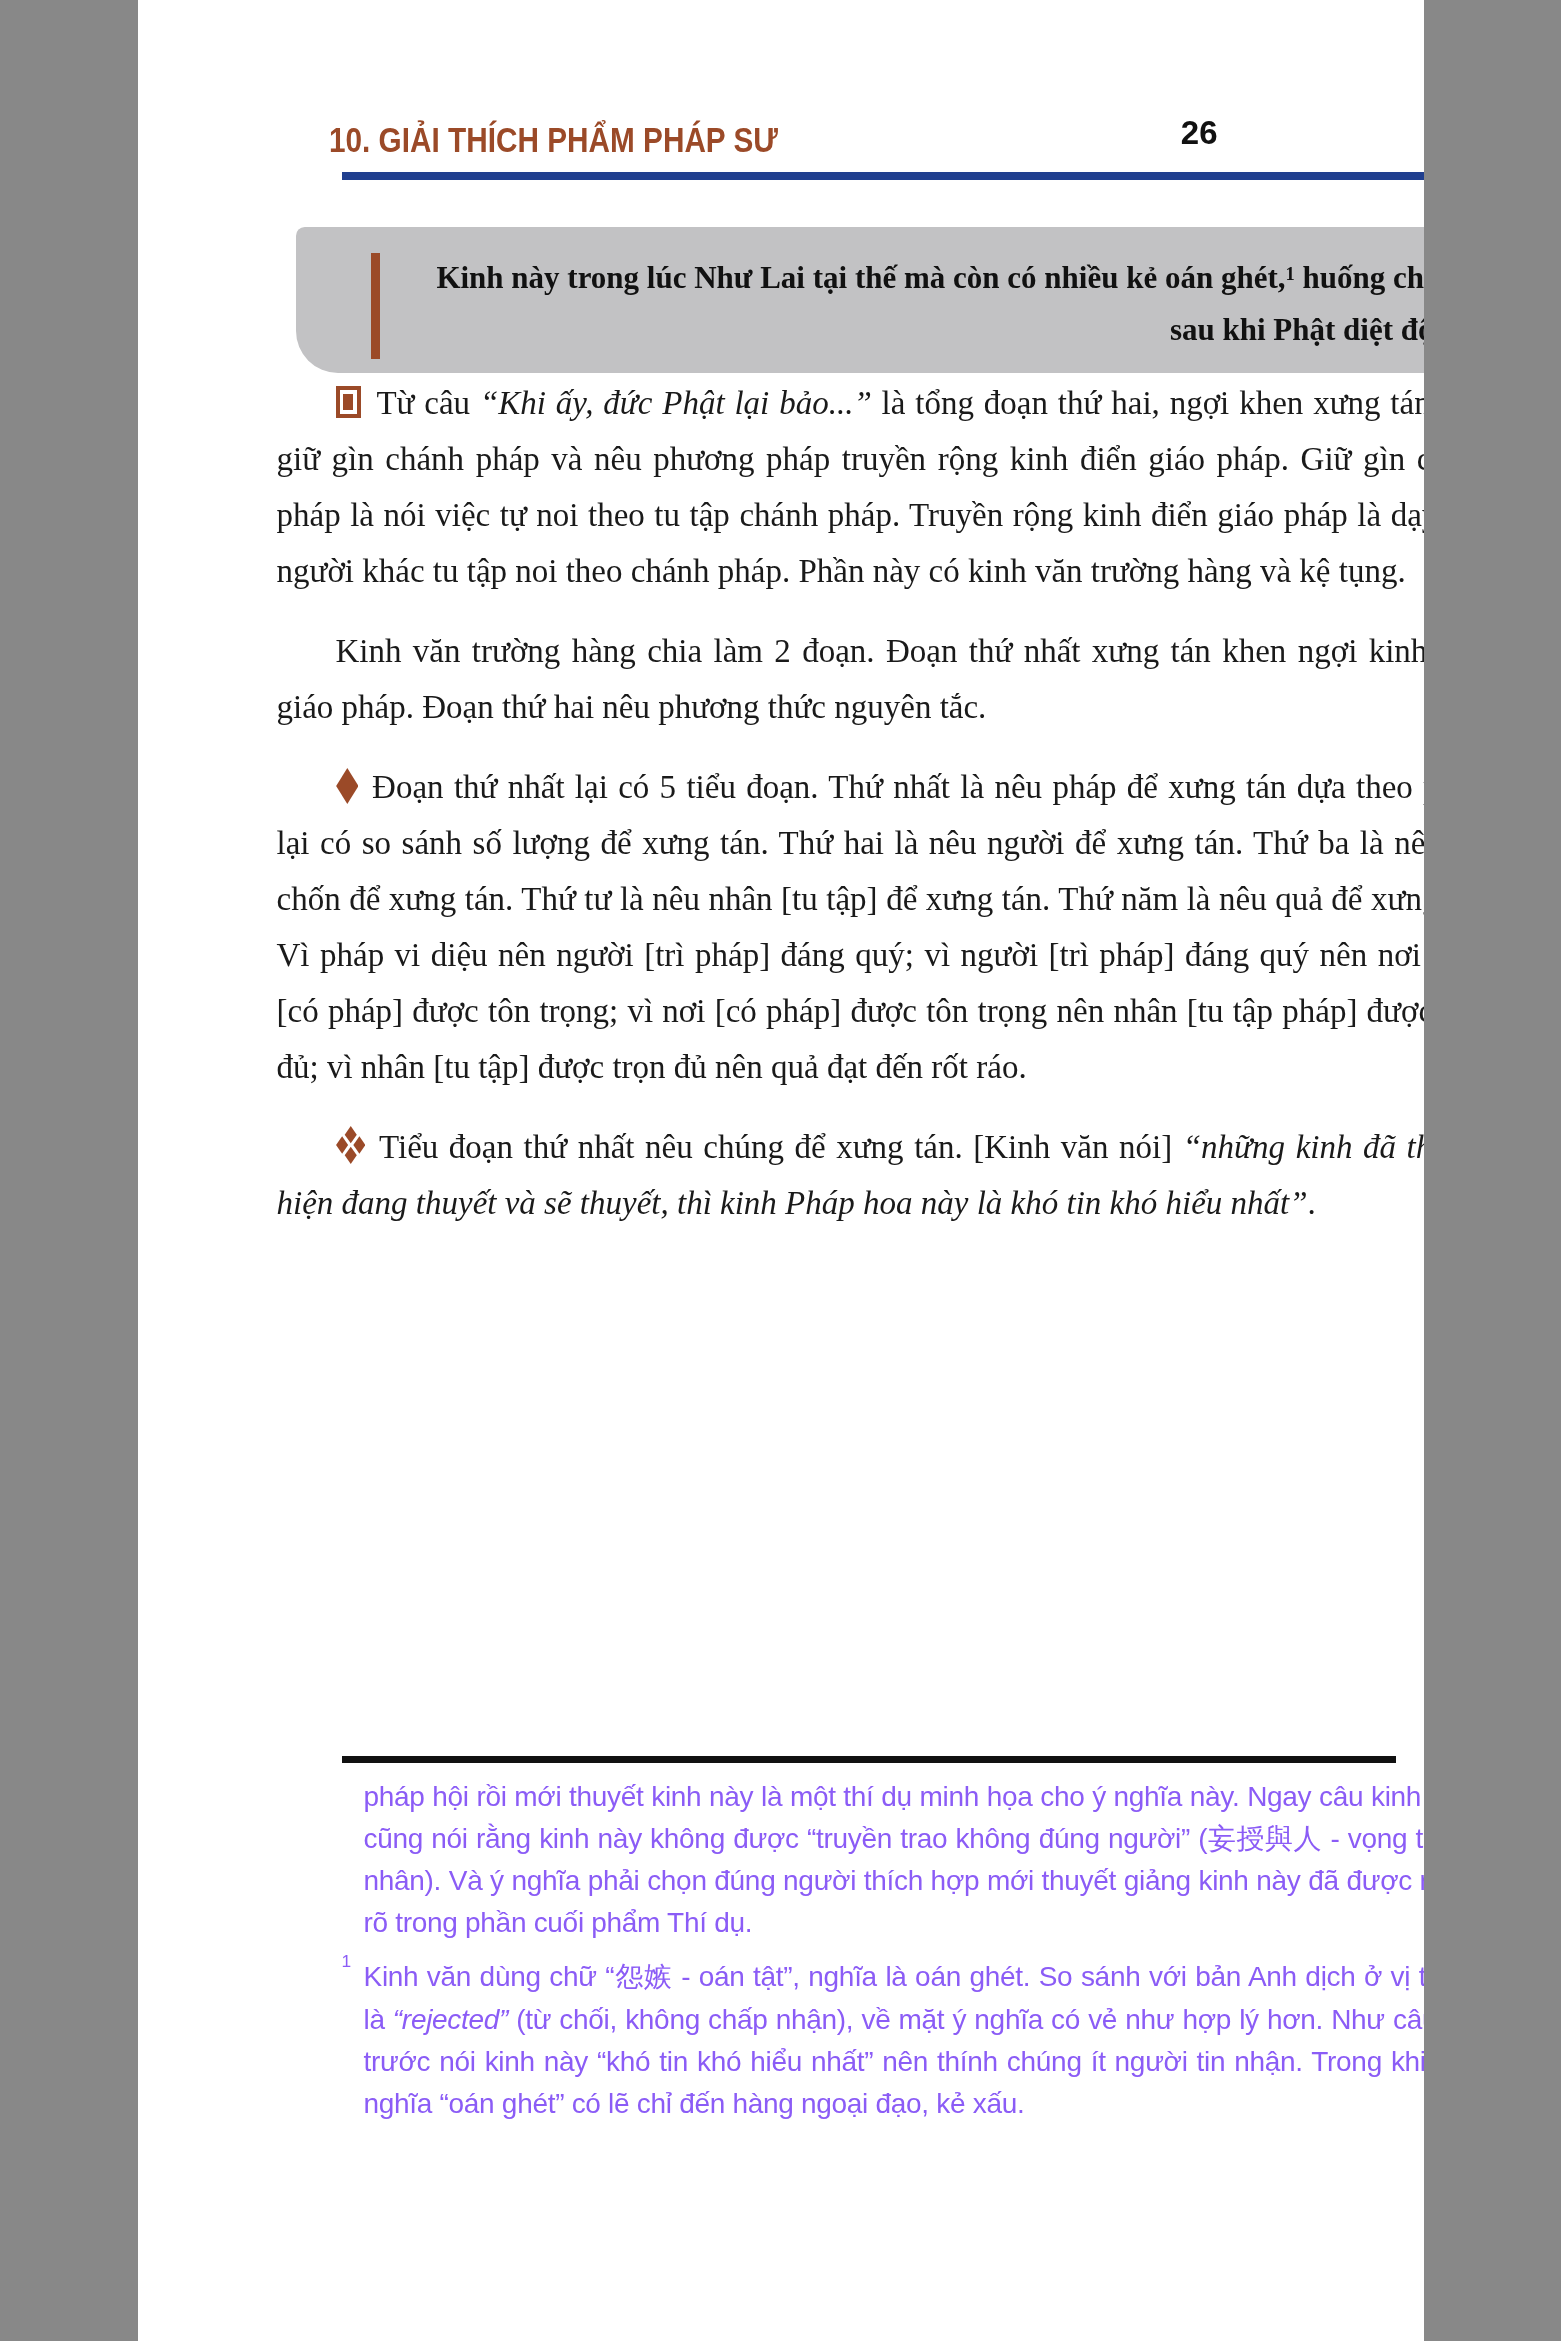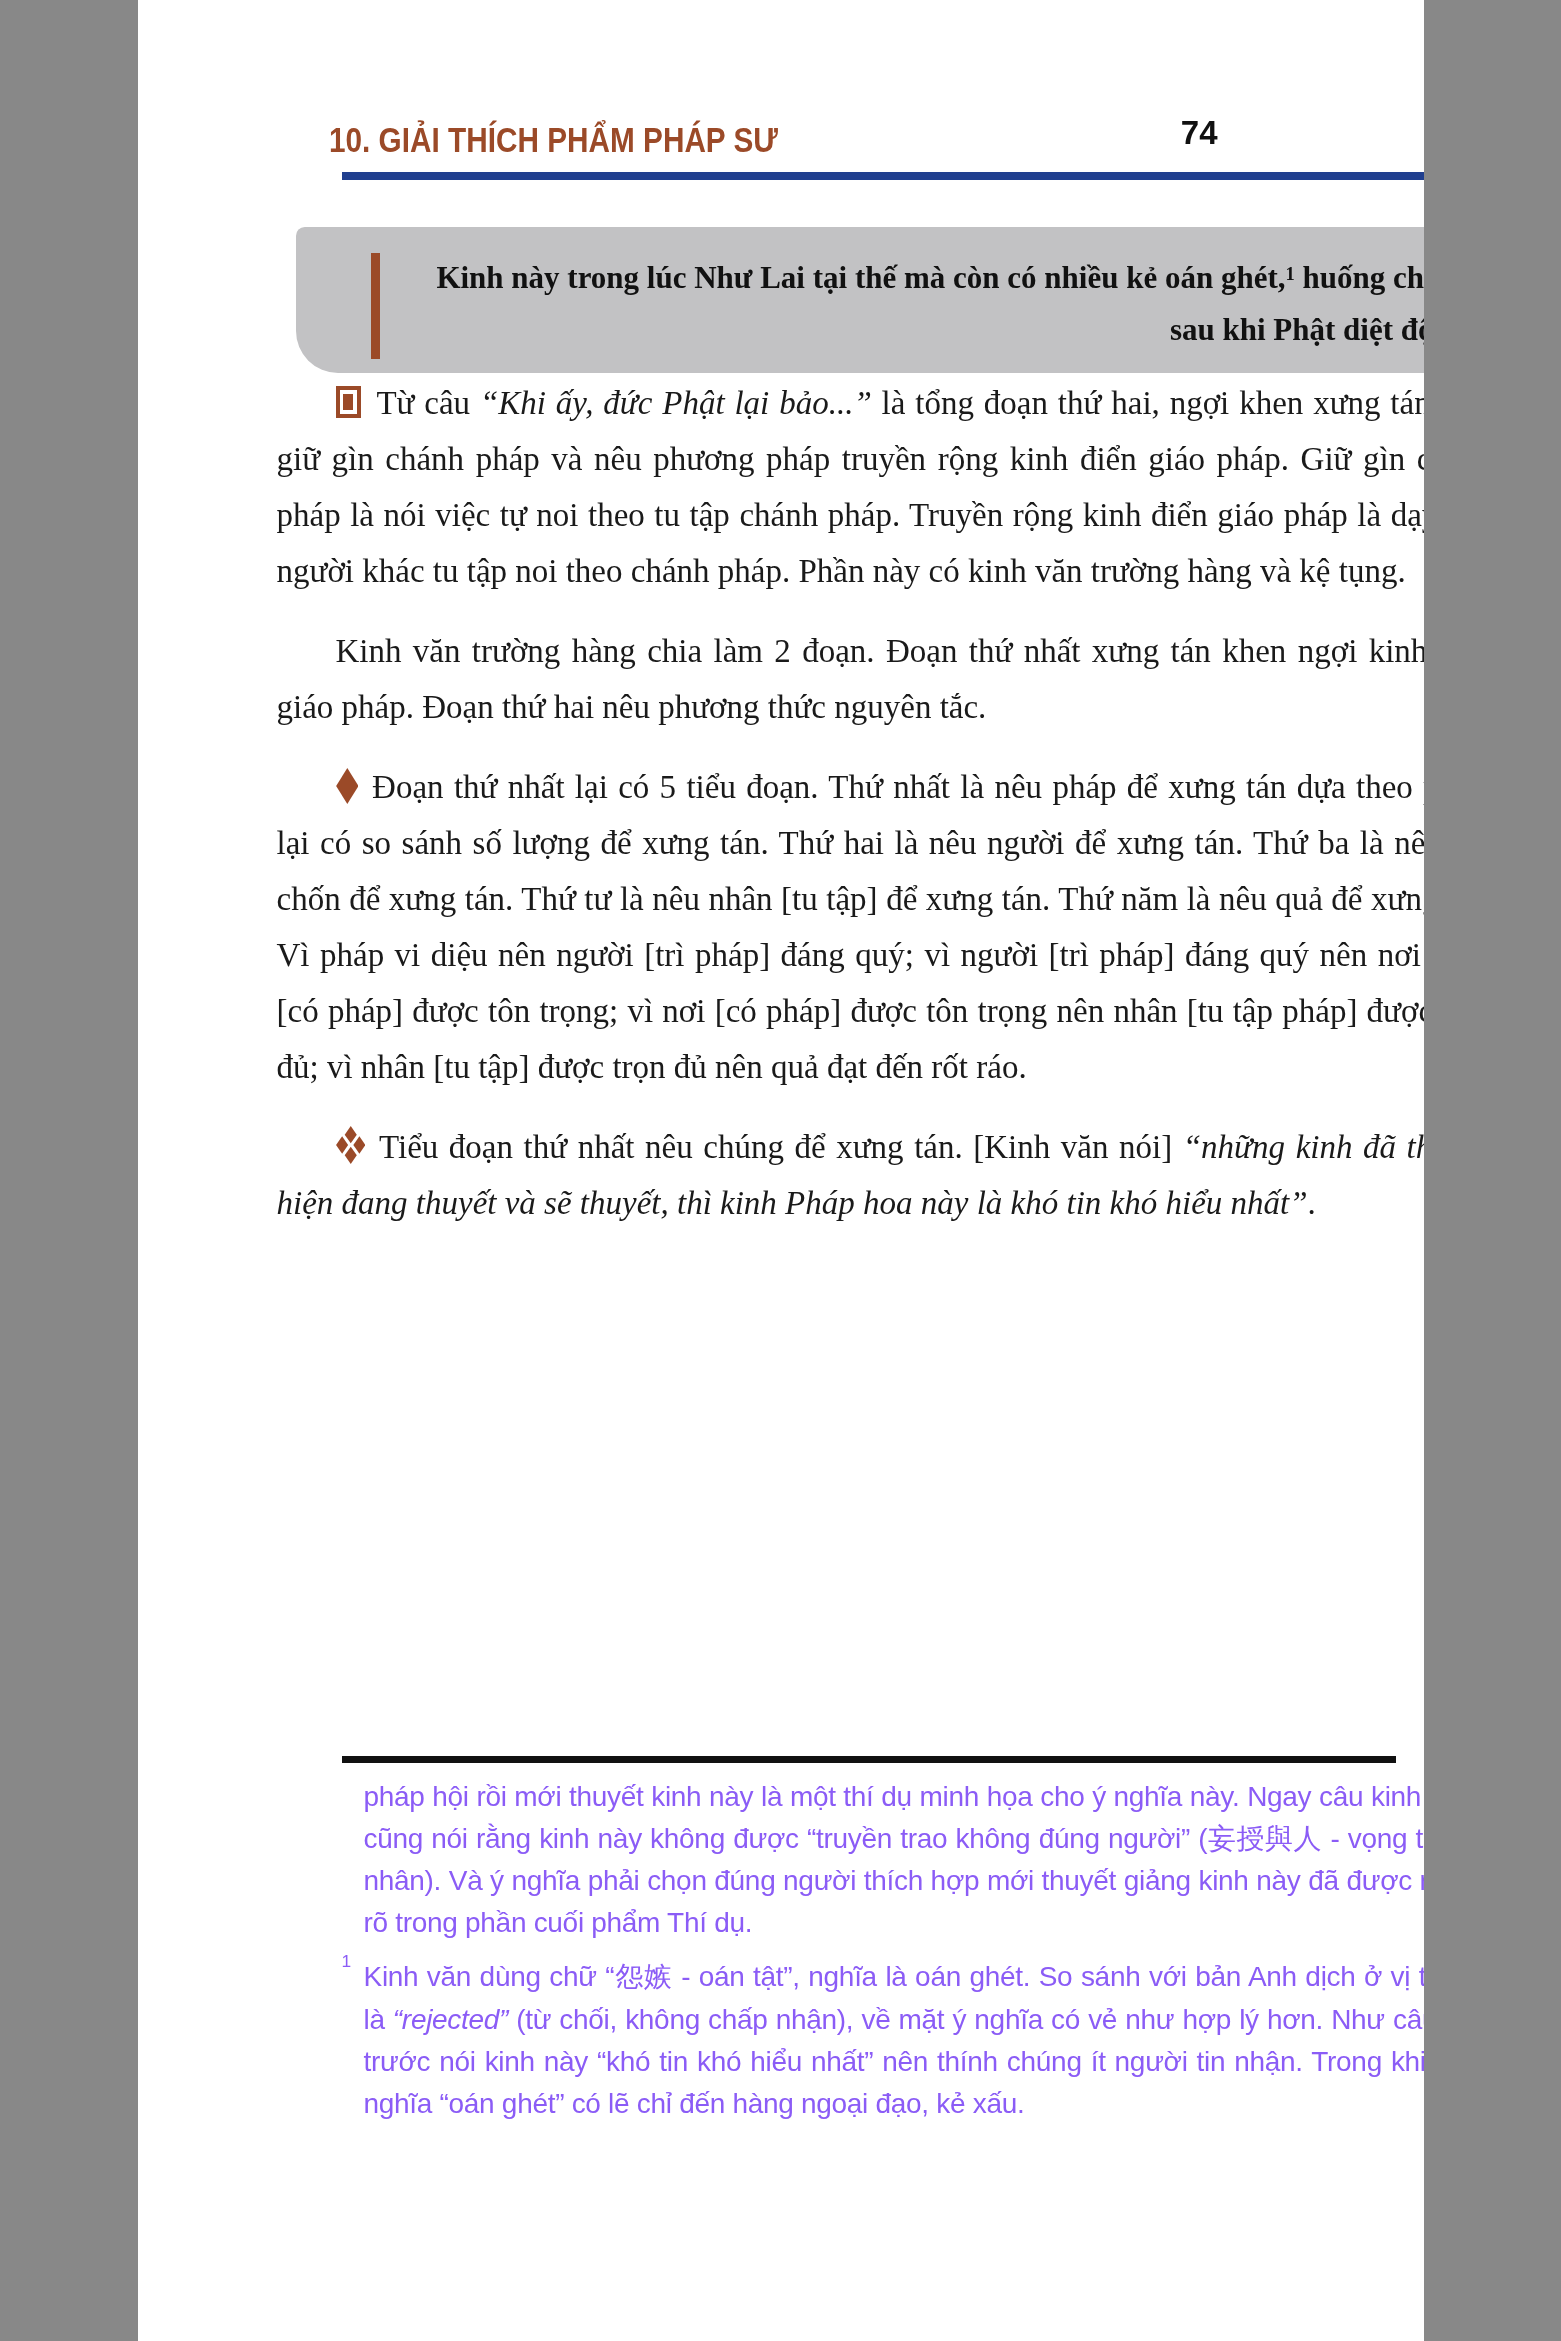--- a/index.html
+++ b/index.html
@@ -96,21 +96,21 @@
     display:inline-block;width:22px;margin-left:-22px;
     font-size:.62em;position:relative;top:-9.5px;
   }
 </style>
 </head>
 <body>
 
 <div class="page">
 
   <div class="chapter-title">10. GIẢI THÍCH PHẨM PHÁP SƯ</div>
-  <div class="page-number">74</div>
+  <div class="page-number">26</div>
   <div class="header-rule"></div>
 
   <div class="quote-block">
     <div class="quote-bar"></div>
     <div class="quote-text"><span>Kinh này trong lúc Như Lai tại thế mà còn có nhiều kẻ oán ghét,</span><sup class="fn-ref">1</sup><span> huống chi là sau khi Phật diệt độ?”</span></div>
   </div>
 
   <div class="body-text">
 
     <p class="para"><span class="sq-bullet"><span class="sq-inner"></span></span><span>Từ câu </span><span class="it">“Khi ấy, đức Phật lại bảo...”</span><span> là tổng đoạn thứ hai, ngợi khen xưng tán việc giữ gìn chánh pháp và nêu phương pháp truyền rộng kinh điển giáo pháp. Giữ gìn chánh pháp là nói việc tự noi theo tu tập chánh pháp. Truyền rộng kinh điển giáo pháp là dạy cho người khác tu tập noi theo chánh pháp. Phần này có kinh văn trường hàng và kệ tụng.</span></p>

